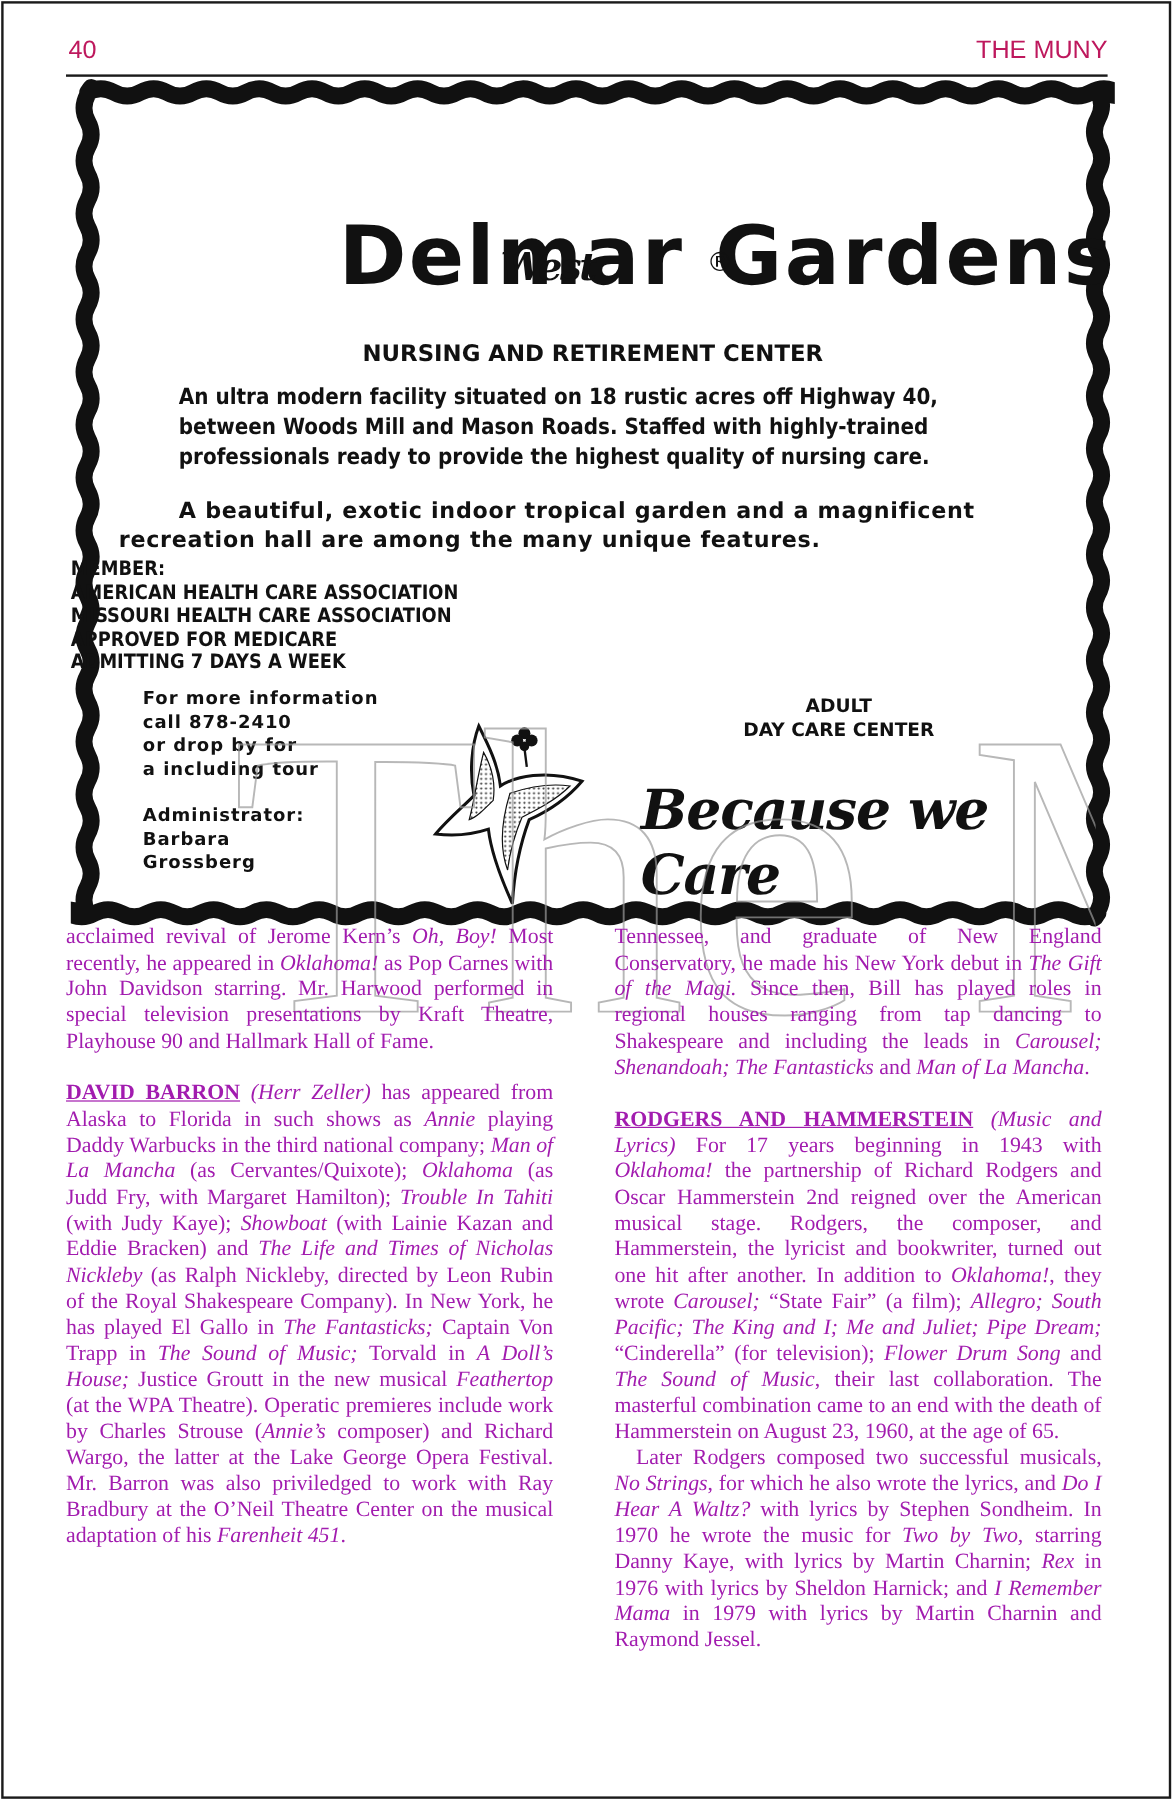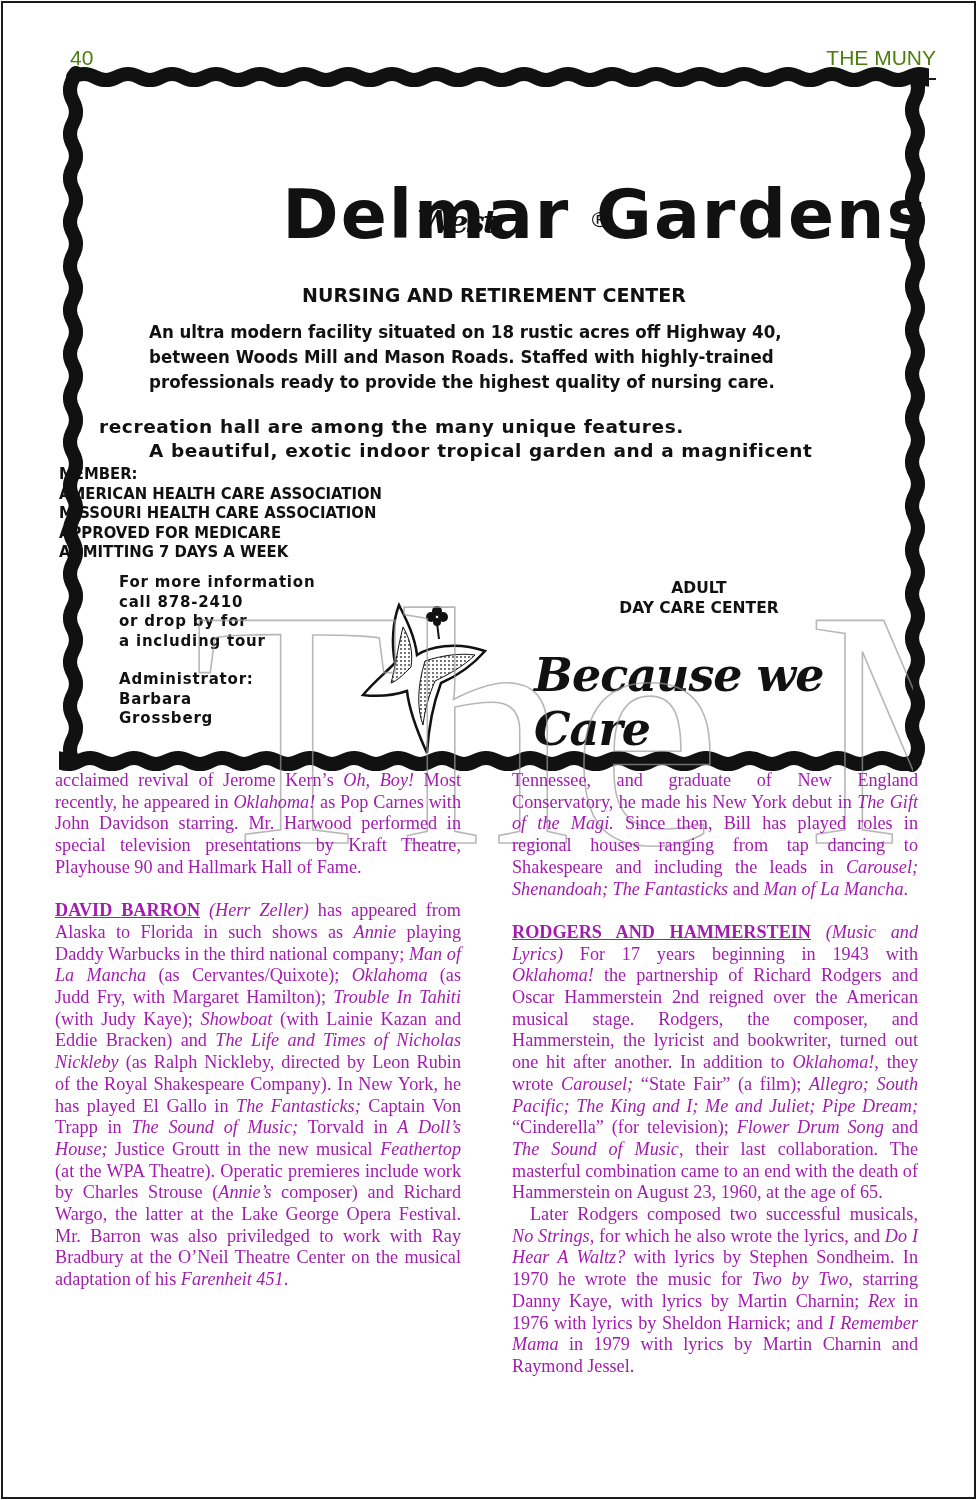--- a/index.html
+++ b/index.html
@@ -2,24 +2,23 @@
 <html><head>
 <meta charset="utf-8">
 <style>
   html, body { margin: 0; padding: 0; background: #ffffff; }
   body { width: 977px; height: 1500px; position: relative; overflow: hidden; }
   .page-frame {
     position: absolute; left: 1px; top: 1px; width: 971px; height: 1494px;
     border: 2px solid #1a1a1a; background: #fff;
   }
   .running-head {
-    position: absolute; left: 52px; top: 43px; width: 868px; height: 32px;
-    font-family: "Liberation Sans", sans-serif; font-size: 21px; color: #4d7c0f;
+    position: absolute; left: 52px; top: 27px; width: 868px; height: 32px;
+    font-family: "Liberation Sans", sans-serif; font-size: 21px; color: #be185d;
     border-bottom: 2px solid #1a1a1a;
-    margin-left: 13px;
   }
   .running-head .folio { position: absolute; left: 2px; top: 0; }
   .running-head .journal { position: absolute; right: 0; top: 0; }
 
   
   .ad { position: absolute; left: 56px; top: 60px; width: 870px; height: 712px; }
   .ad svg.border { position: absolute; left: 0; top: 0; }
   .ad-title {
     position: absolute; left: 0; width: 870px; top: 118px; text-align: right;
     font-family: "DejaVu Sans", sans-serif; font-weight: bold; font-size: 68px;
@@ -112,22 +111,22 @@
     <div class="ad-reg">®</div>
     <div class="ad-subtitle">NURSING AND RETIREMENT CENTER</div>
 
     <div class="ad-para1">
       <div>An ultra modern facility situated on 18 rustic acres off Highway 40,</div>
       <div>between Woods Mill and Mason Roads. Staffed with highly-trained</div>
       <div>professionals ready to provide the highest quality of nursing care.</div>
     </div>
 
     <div class="ad-para2">
+      <div><span class="indent"></span><span>A beautiful, exotic indoor tropical garden and a magnificent</span></div>
       <div>recreation hall are among the many unique features.</div>
-      <div><span class="indent"></span><span>A beautiful, exotic indoor tropical garden and a magnificent</span></div>
     </div>
 
     <div class="ad-member">
       <div>MEMBER:</div>
       <div>AMERICAN HEALTH CARE ASSOCIATION</div>
       <div>MISSOURI HEALTH CARE ASSOCIATION</div>
       <div>APPROVED FOR MEDICARE</div>
       <div>ADMITTING 7 DAYS A WEEK</div>
     </div>
 

